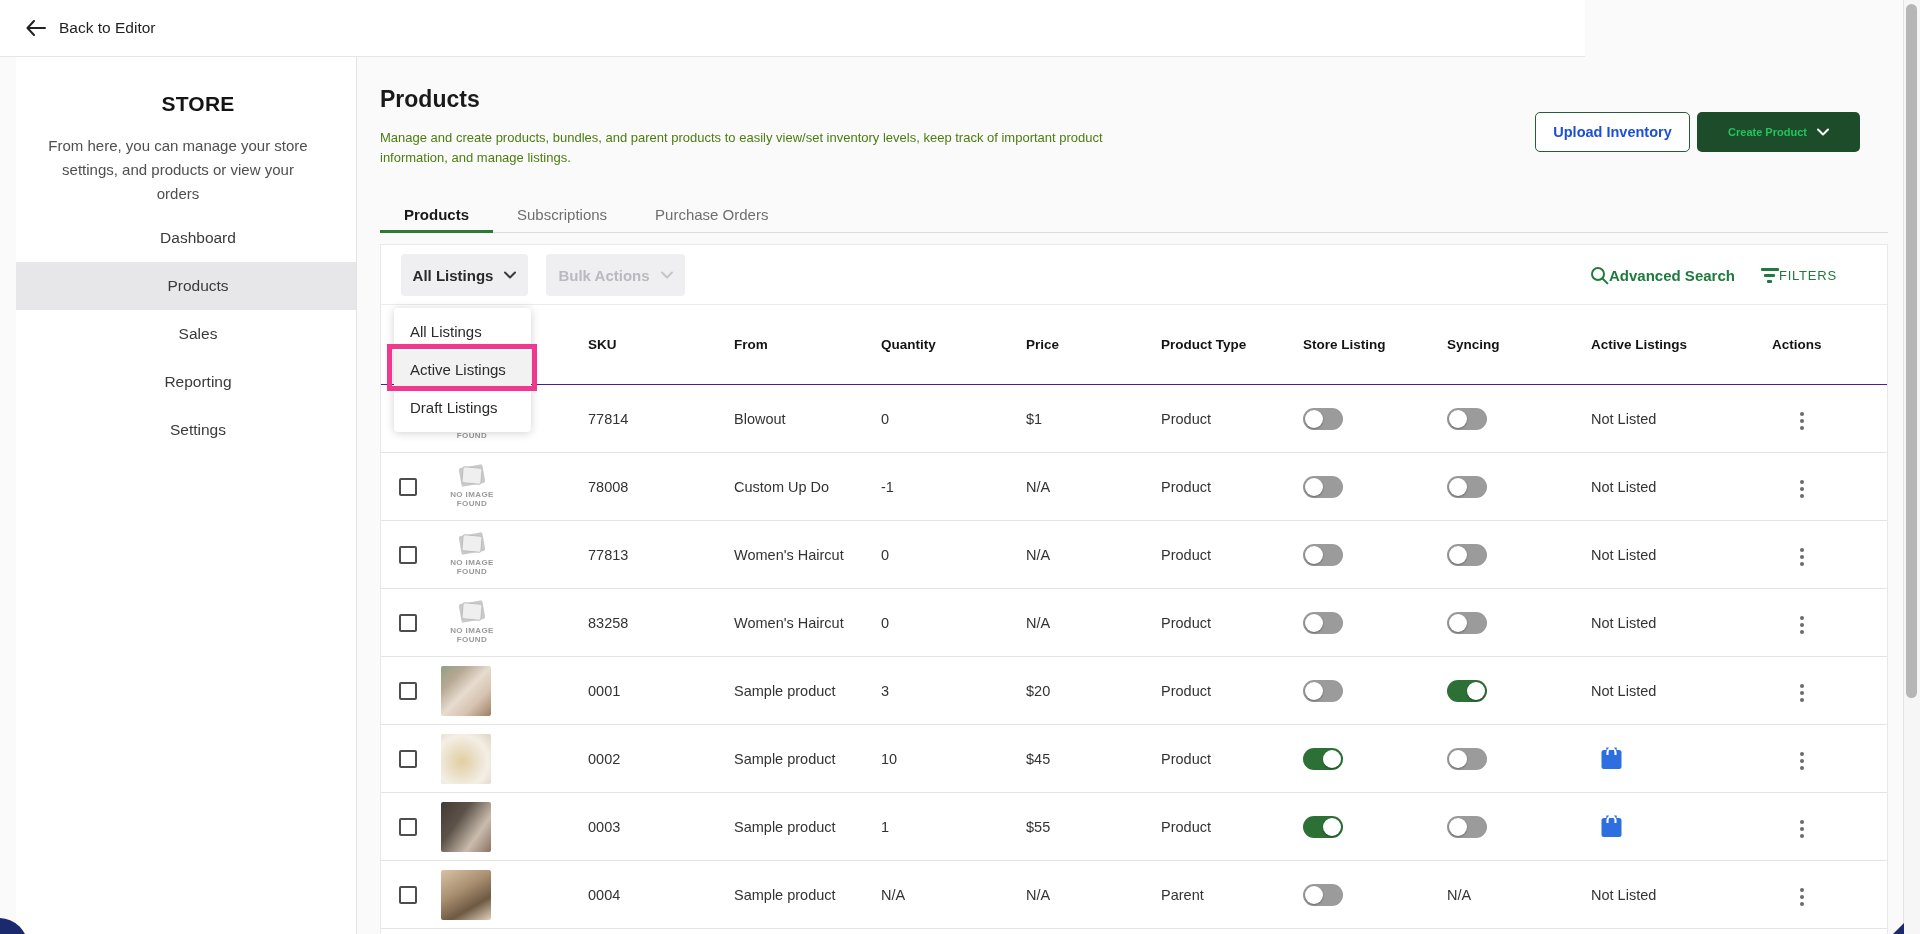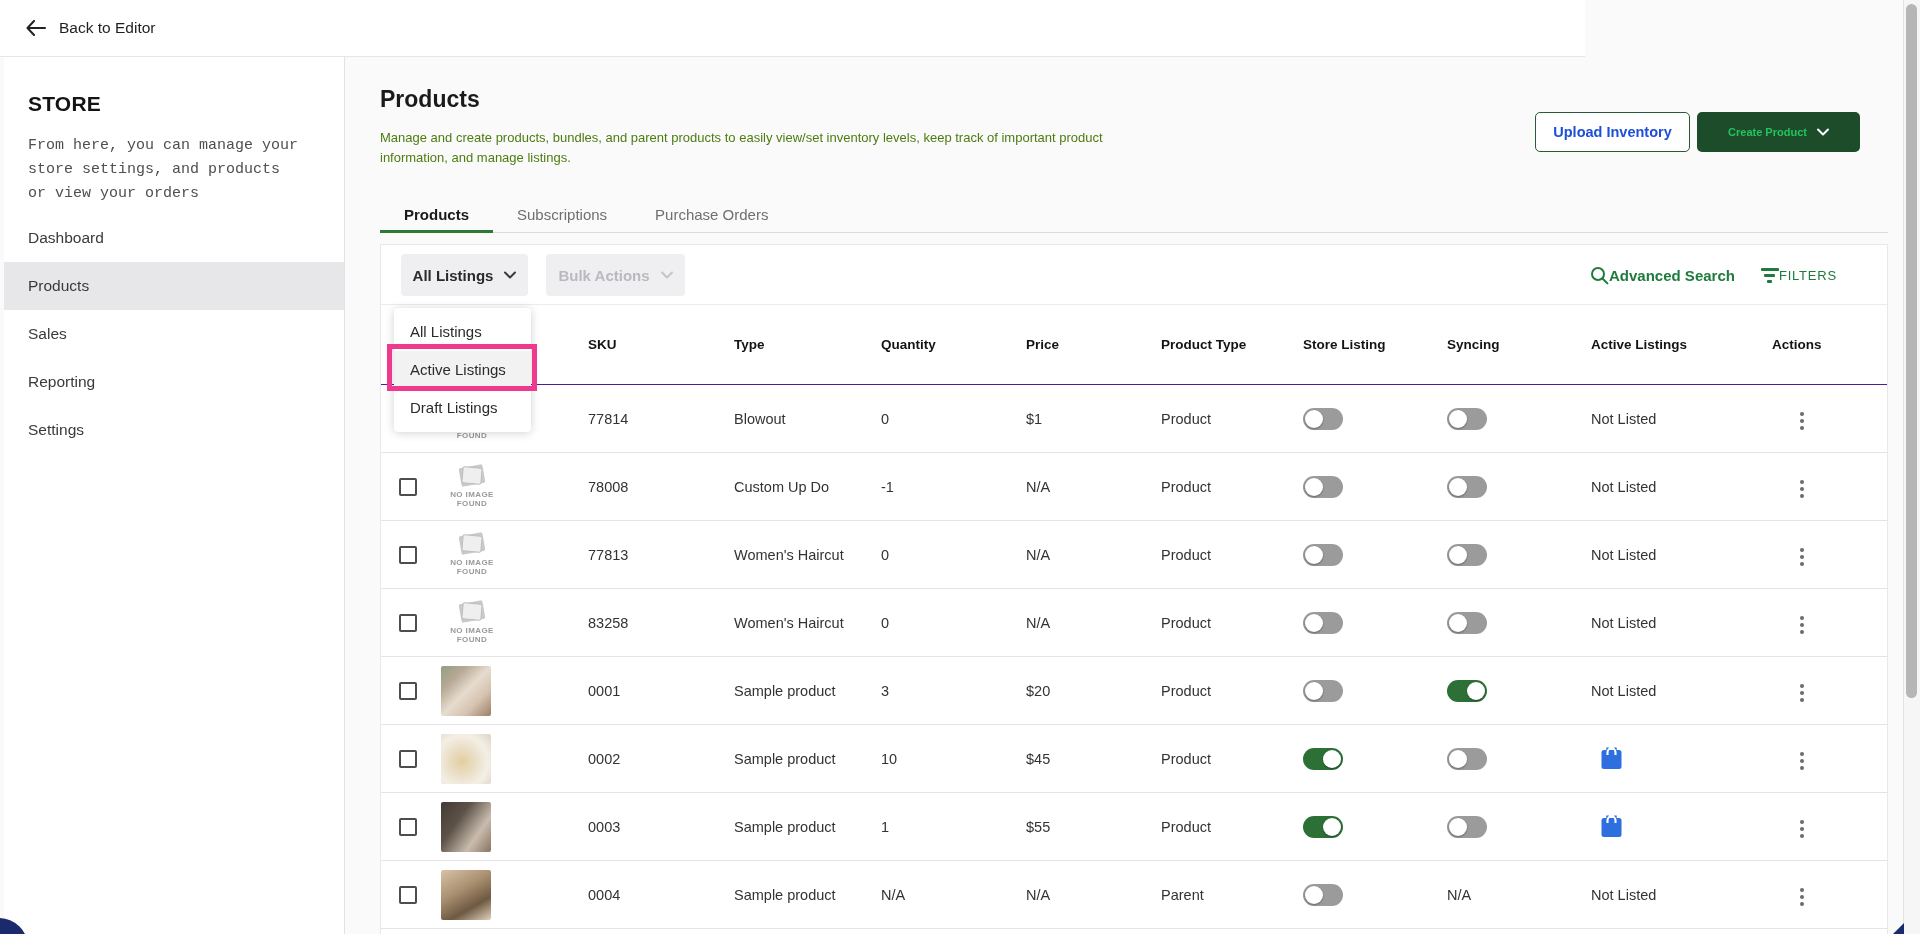--- a/index.html
+++ b/index.html
@@ -8,23 +8,23 @@
     background:#fafafa;
     font-family:"Liberation Sans", sans-serif;
     -webkit-font-smoothing:antialiased;
     color:#2e2e2e;
   }
   
   .topbar{position:absolute;left:0;top:0;width:1585px;height:56px;background:#fff;border-bottom:1px solid #e6e6e6;z-index:20;}
   .back{position:absolute;left:26px;top:0;height:56px;display:flex;align-items:center;gap:13px;cursor:pointer;}
   .back span{font-size:15.5px;font-weight:500;color:#1f1f1f;}
   
-  .sidebar{position:absolute;left:4px;top:56px;width:340px;bottom:0;background:#fff;border-right:1px solid #e3e3e3;z-index:10;}
+  .sidebar{position:absolute;left:16px;top:56px;width:340px;bottom:0;background:#fff;border-right:1px solid #e3e3e3;z-index:10;text-align:center;}
   .s-title{margin:36px 0 0 24px;font-size:21px;font-weight:700;color:#141414;letter-spacing:.2px;}
-  .s-desc{margin:18px 0 0 24px;width:276px;font-size:15px;line-height:24px;color:#4f4f4f;font-family:Liberation Mono, monospace;}
+  .s-desc{margin:18px 0 0 24px;width:276px;font-size:15px;line-height:24px;color:#4f4f4f;}
   .s-nav{position:absolute;left:0;top:158px;width:100%;}
   .nav-item{height:48px;line-height:48px;padding-left:24px;font-size:15.5px;color:#3a3a3a;cursor:pointer;}
   .nav-item.active{background:#e7e7e9;}
   
   .main{position:absolute;left:340px;top:56px;right:0;bottom:0;background:#fafafa;overflow:hidden;}
   .pg-title{position:absolute;left:40px;top:30px;margin:0;font-size:23px;font-weight:700;color:#1a1a1a;}
   .pg-desc{position:absolute;left:40px;top:72px;margin:0;width:724px;font-size:13px;line-height:20px;color:#4d7c0f;}
   .btn-outline{position:absolute;left:1195px;top:56px;width:155px;height:40px;box-sizing:border-box;border:1px solid #2a5b38;border-radius:5px;background:#fff;display:flex;align-items:center;justify-content:center;cursor:pointer;}
   .btn-outline span{font-size:14.5px;font-weight:700;color:#1d4ed8;}
   .btn-solid{position:absolute;left:1357px;top:56px;width:163px;height:40px;border-radius:5px;background:#1d4c2a;display:flex;align-items:center;justify-content:center;gap:10px;cursor:pointer;color:#fff;}
@@ -162,21 +162,21 @@
               <i></i>
             </span>
           <span class="fl-label">FILTERS</span>
         </div>
       </div>
     </div>
     <div class="thead">
         <div class="th"></div>
         <div class="th"></div>
         <div class="th">SKU</div>
-        <div class="th">Type</div>
+        <div class="th">From</div>
         <div class="th">Quantity</div>
         <div class="th">Price</div>
         <div class="th">Product Type</div>
         <div class="th">Store Listing</div>
         <div class="th">Syncing</div>
         <div class="th">Active Listings</div>
         <div class="th">Actions</div>
       </div>
     <div>
         <div class="trow">

